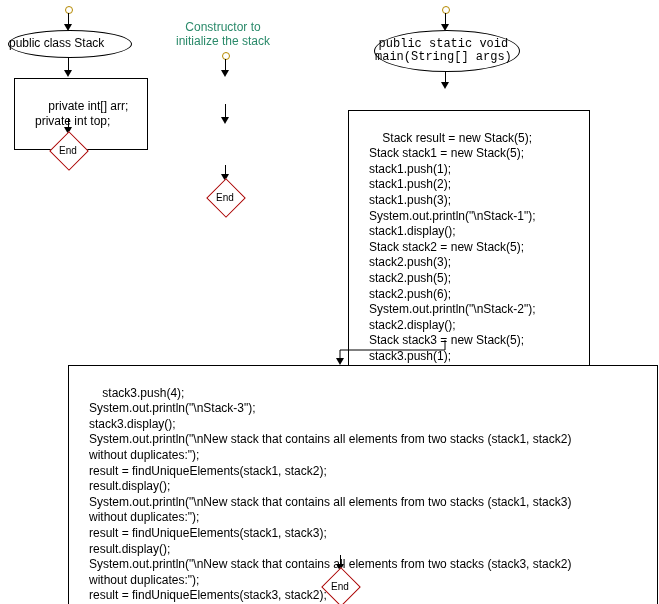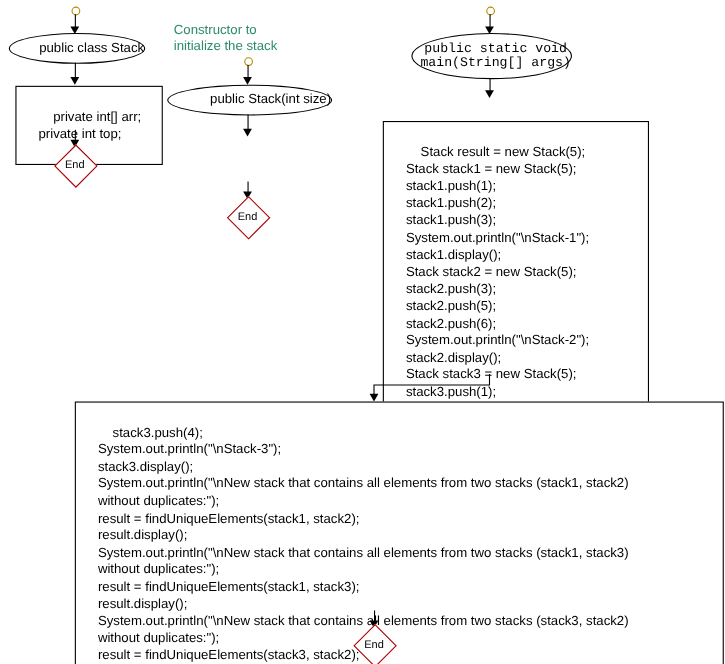--- a/index.html
+++ b/index.html
@@ -17,21 +17,21 @@
     width: 659px;
     height: 604px;
   }
   .node-ellipse {
     position: absolute;
     border: 1px solid #000;
     border-radius: 50%;
     text-align: center;
     display: flex;
     align-items: center;
-    justify-content: flex-end;
+    justify-content: flex-start;
     background: #fff;
     font-size: 12px;
     line-height: 1.1;
   }
   .node-rect {
     position: absolute;
     border: 1px solid #000;
     background: #fff;
     font-size: 12px;
     padding: 4px 20px;
@@ -112,30 +112,27 @@
   </div>
 
   <div class="arrow-line" style="left:68px; top:118px; height:10px;"></div>
   <div class="arrow-head" style="left:64px; top:127px;"></div>
 
   <div class="end-diamond" style="left:50px; top:132px;">
     <div class="inner"></div>
     <div class="label">End</div>
   </div>
 
-  <div class="annot" style="left:158px; top:20px; white-space:pre;"><span>Constructor to
+  <div class="annot" style="left:176px; top:20px; white-space:pre;text-align:center;"><span>Constructor to
 initialize the stack</span></div>
 
   <div class="arrow-dot" style="left:222px; top:52px;"></div>
   <div class="arrow-line" style="left:225px; top:59px; height:12px;"></div>
   <div class="arrow-head" style="left:221px; top:70px;"></div>
 
-  <div class="node-ellipse" style="left:152px; top:77px; width:148px; height:26px;">
-    <span>public Stack(int size)</span>
-  </div>
 
   <div class="arrow-line" style="left:225px; top:104px; height:14px;"></div>
   <div class="arrow-head" style="left:221px; top:117px;"></div>
 
 
   <div class="arrow-line" style="left:225px; top:165px; height:10px;"></div>
   <div class="arrow-head" style="left:221px; top:174px;"></div>
 
   <div class="end-diamond" style="left:207px; top:179px;">
     <div class="inner"></div>

